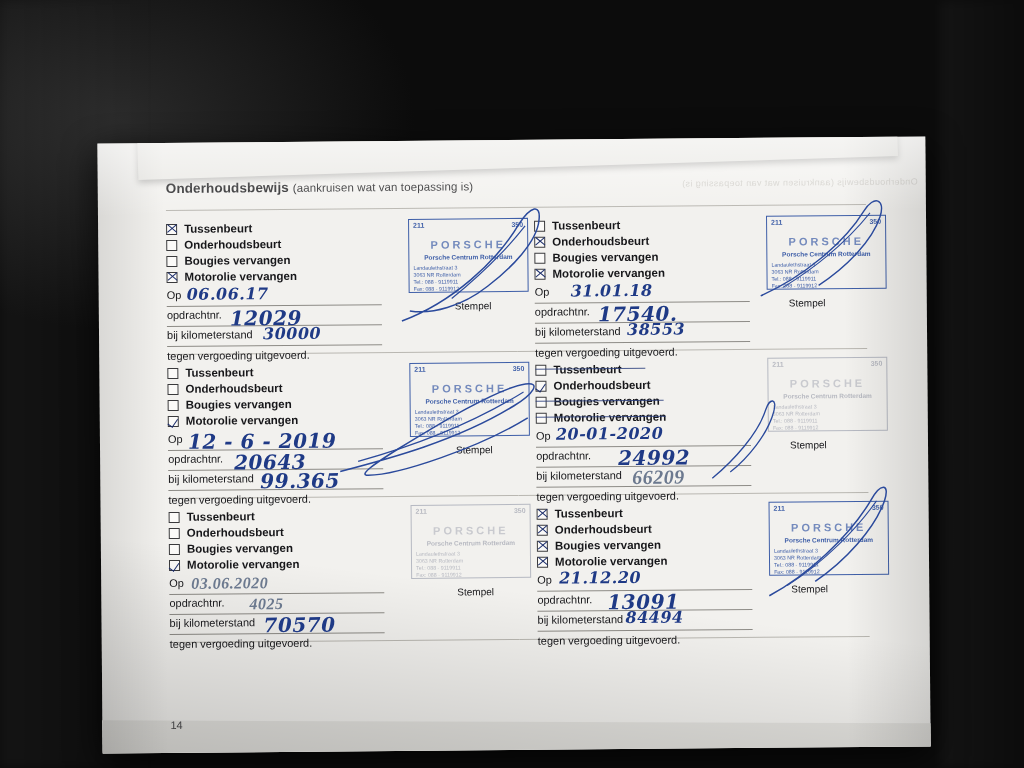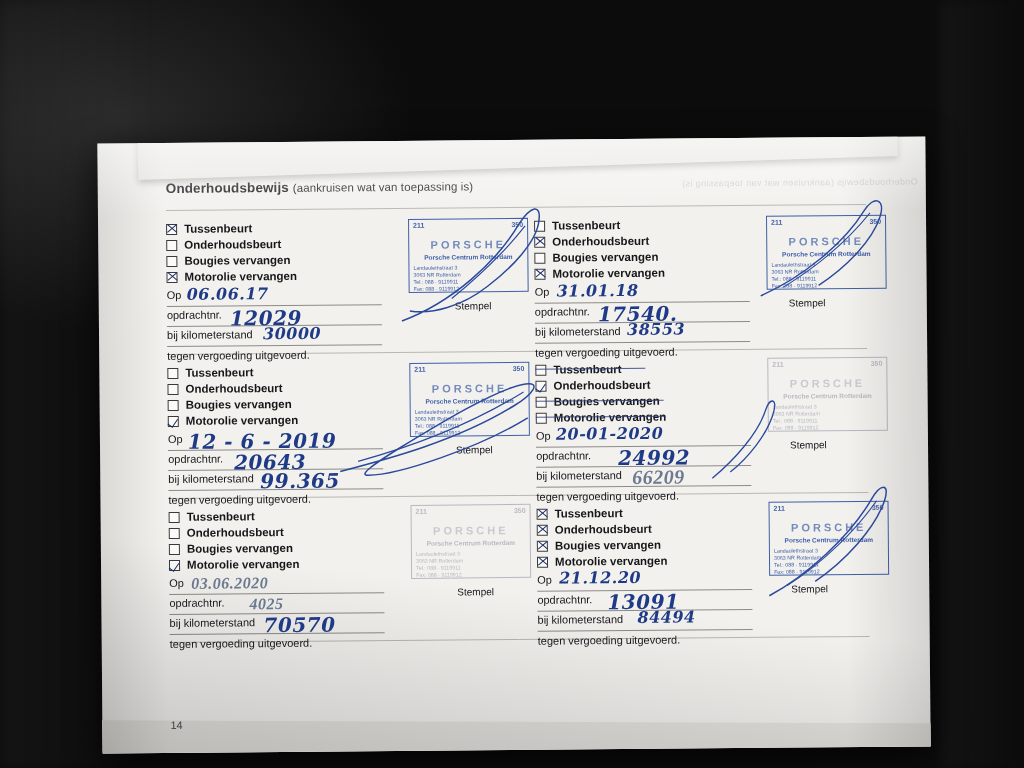--- a/index.html
+++ b/index.html
@@ -349,21 +349,21 @@
               <span>Bougies vervangen</span>
             </div>
             <div class="ck-row">
               <span class="ck-box checked"></span>
               <span>Motorolie vervangen</span>
             </div>
           </div>
           <div class="fields">
             <div class="f-row">
               <span class="lbl">Op</span>
-              <span class="hw lg" style="left:22px; top:-4px;">31.01.18</span>
+              <span class="hw lg" style="left:36px; top:-4px;">31.01.18</span>
             </div>
             <div class="f-row">
               <span class="lbl">opdrachtnr.</span>
               <span class="hw md" style="left:63px; top:-3px;">17540.</span>
             </div>
             <div class="f-row">
               <span class="lbl">bij kilometerstand</span>
               <span class="hw lg" style="left:92px; top:-5px;">38553</span>
             </div>
             <div class="f-last">tegen vergoeding uitgevoerd.</div>
@@ -580,21 +580,21 @@
             <div class="f-row">
               <span class="lbl">Op</span>
               <span class="hw lg" style="left:22px; top:-5px;">21.12.20</span>
             </div>
             <div class="f-row">
               <span class="lbl">opdrachtnr.</span>
               <span class="hw md" style="left:70px; top:-3px;text-align:center;">13091</span>
             </div>
             <div class="f-row">
               <span class="lbl">bij kilometerstand</span>
-              <span class="hw lg" style="left:100px; top:-5px;">84494</span>
+              <span class="hw lg" style="left:88px; top:-5px;">84494</span>
             </div>
             <div class="f-last">tegen vergoeding uitgevoerd.</div>
           </div>
 
           <div class="stamp" style="left:250px; top:8px;">
             <div class="nums">
               <span>211</span>
               <span>350</span>
             </div>
             <div class="brand">PORSCHE</div>

